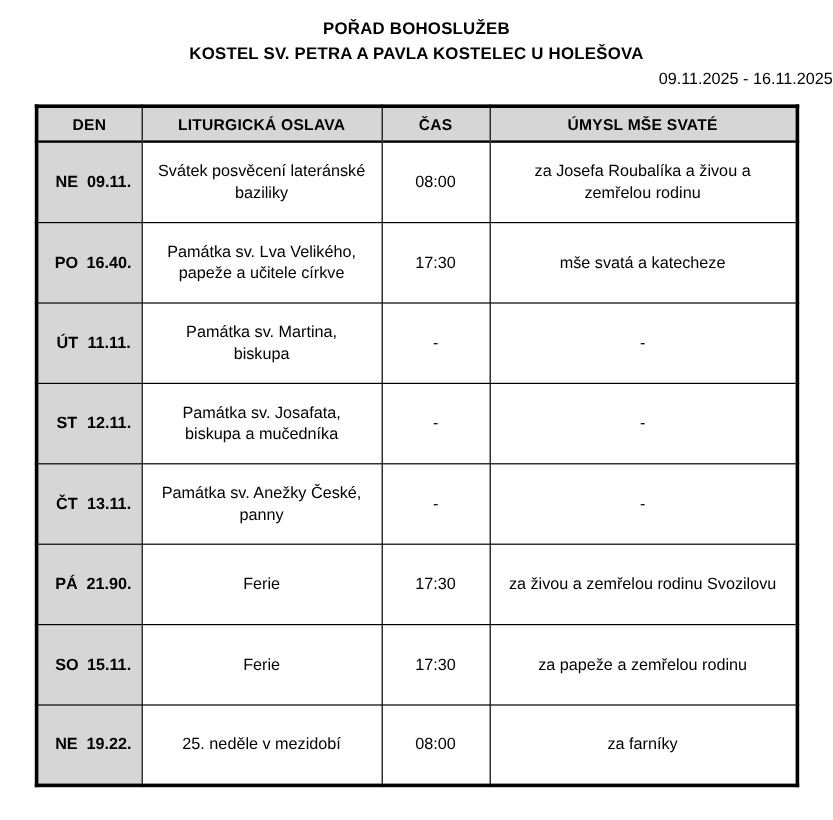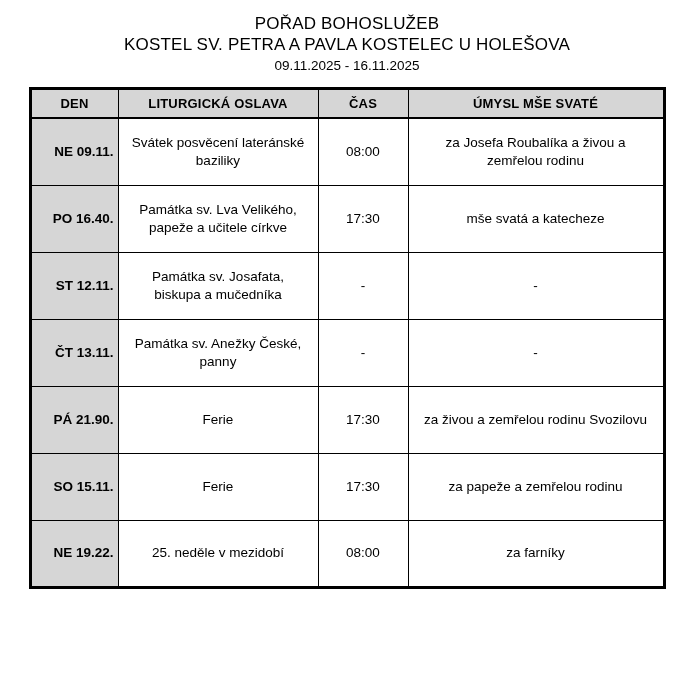--- a/index.html
+++ b/index.html
@@ -13,28 +13,29 @@
   .page {
     width: 694px;
     height: 683px;
     margin: 0 auto;
     padding-top: 13px;
     overflow: hidden;
   }
   .doc-header { text-align: center; }
   .doc-title,
   .doc-subtitle {
-    font-weight: normal;
-    font-size: 17px;
+    font-weight: bold;
+    font-size: 14px;
     line-height: 21px;
     letter-spacing: 0.2px;
   }
   .doc-daterange {
     font-size: 13.5px;
     line-height: 21px;
+    text-align: right;
   }
   table.schedule {
     border-collapse: collapse;
     table-layout: fixed;
     width: 634px;
     margin: 11px auto 0 auto;
     border: 3px solid #000000;
   }
   col.c-den   { width: 88px; }
   col.c-osl   { width: 200px; }
@@ -57,21 +58,21 @@
     font-size: 13.5px;
     text-align: center;
     vertical-align: middle;
     padding: 4px 12px;
     line-height: 18px;
   }
   td.day-cell {
     background: #d6d6d6;
     font-weight: bold;
     padding: 4px 4px 4px 7px;
-    text-align: right;
+    text-align: center;
   }
   td.day-cell .day-abbr {
     display: inline-block;
     width: 26px;
   }
   td.day-cell .day-date { display: inline-block; }
 </style>
 </head>
 <body>
 
@@ -112,20 +113,29 @@
     <td class="day-cell">
       <span class="day-abbr">PO</span>
       <span class="day-date">16.40.</span>
     </td>
     <td class="celebration-cell">Památka sv. Lva Velikého, papeže a učitele církve</td>
     <td class="time-cell">17:30</td>
     <td class="intention-cell">mše svatá a katecheze</td>
   </tr>
         <tr>
     <td class="day-cell">
+      <span class="day-abbr">ÚT</span>
+      <span class="day-date">11.11.</span>
+    </td>
+    <td class="celebration-cell">Památka sv. Martina, biskupa</td>
+    <td class="time-cell">-</td>
+    <td class="intention-cell">-</td>
+  </tr>
+        <tr>
+    <td class="day-cell">
       <span class="day-abbr">ST</span>
       <span class="day-date">12.11.</span>
     </td>
     <td class="celebration-cell">Památka sv. Josafata, biskupa a mučedníka</td>
     <td class="time-cell">-</td>
     <td class="intention-cell">-</td>
   </tr>
         <tr>
     <td class="day-cell">
       <span class="day-abbr">ČT</span>

